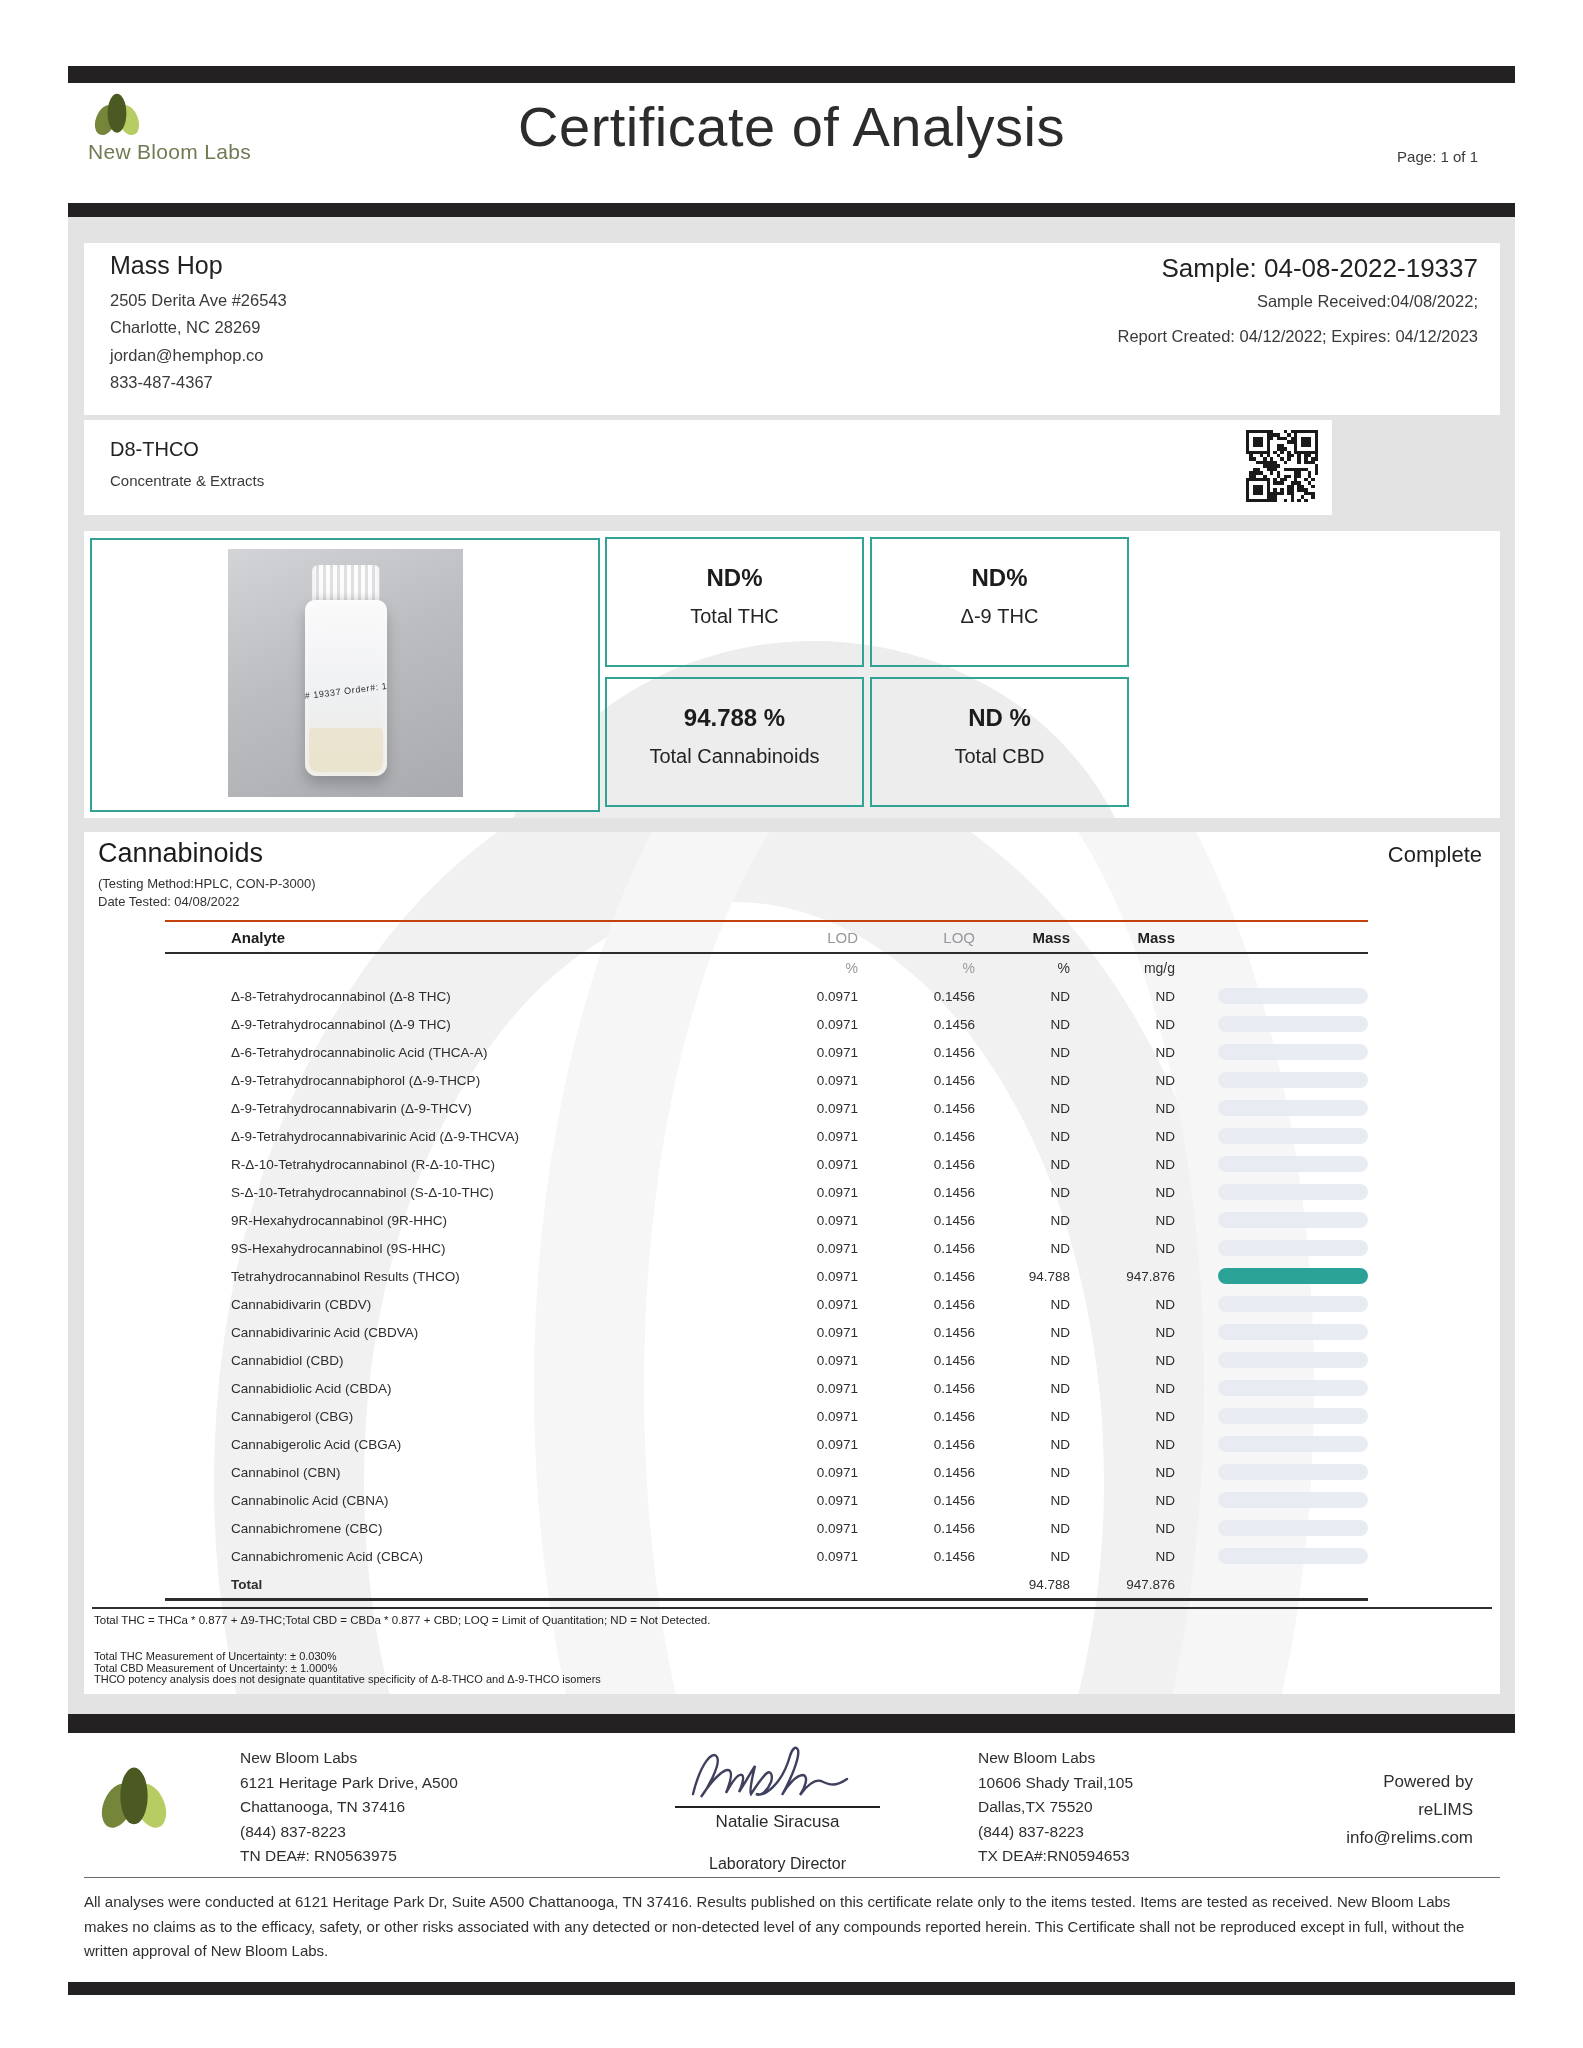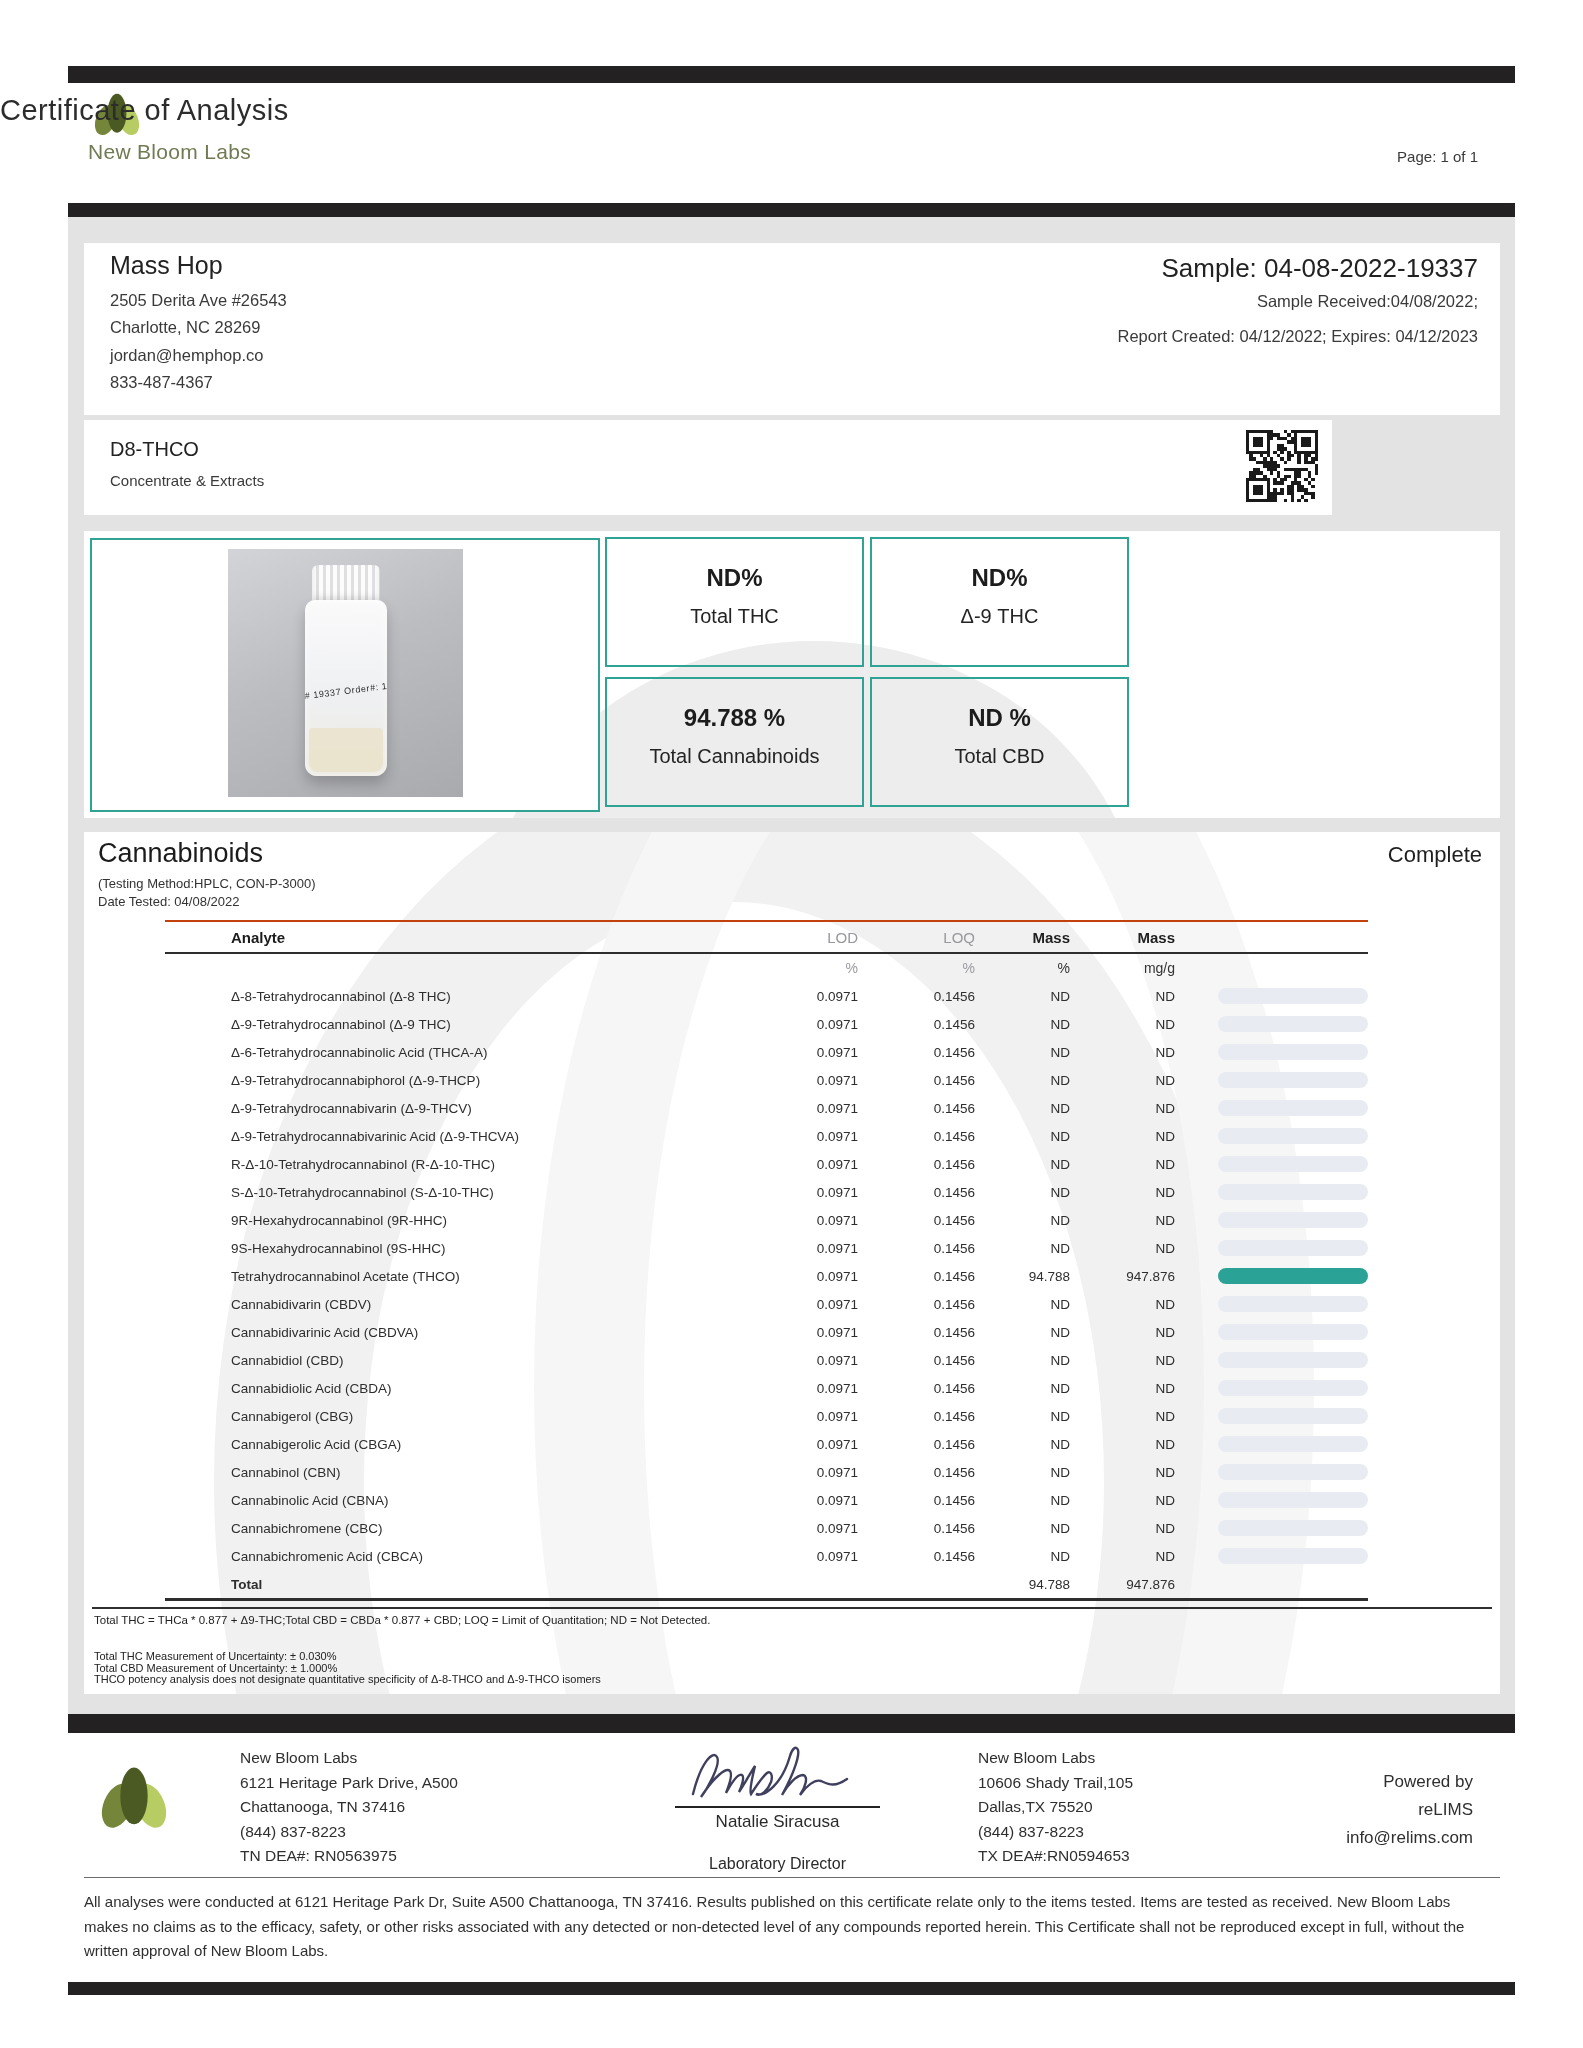--- a/index.html
+++ b/index.html
@@ -7,21 +7,21 @@
   .page{position:relative;width:1583px;height:2048px;background:#fff;overflow:hidden;}
   .bar{position:absolute;left:68px;width:1447px;background:#242122;}
   .bar-top{top:66px;height:17px;}
   .bar-2{top:203px;height:14px;}
   .bar-3{top:1714px;height:19px;}
   .bar-4{top:1982px;height:13px;}
   
   .brand{position:absolute;left:88px;top:90px;width:220px;}
   .logo-svg{display:block;}
   .brand-name{font-size:21px;color:#6f7b52;margin-top:2px;letter-spacing:.3px;}
-  .doc-title{position:absolute;left:0;top:94px;width:100%;font-size:29px;color:#2c2c2c;letter-spacing:.5px;}
+  .doc-title{position:absolute;left:0;top:94px;width:100%;text-align:center;font-size:56px;color:#2c2c2c;letter-spacing:.5px;}
   .page-label{position:absolute;right:105px;top:148px;font-size:15px;color:#3a3a3a;}
   
   .gray-section{position:absolute;left:68px;top:217px;width:1447px;height:1497px;background:#e4e3e3;}
   .card{position:absolute;background:#fff;}
   
   .card-customer{left:84px;top:243px;width:1416px;height:172px;}
   .cust-name{position:absolute;left:26px;top:8px;font-size:25px;color:#222;}
   .cust-lines{position:absolute;left:26px;top:44px;font-size:16.5px;line-height:27.3px;color:#3a3a3a;}
   .sample-id{position:absolute;right:22px;top:10px;font-size:26px;color:#222;}
   .sample-received{position:absolute;right:22px;top:49px;font-size:16.5px;color:#3a3a3a;}
@@ -518,21 +518,21 @@
             <div class="c-an">9S-Hexahydrocannabinol (9S-HHC)</div>
             <div class="c-lod">0.0971</div>
             <div class="c-loq">0.1456</div>
             <div class="c-mp">ND</div>
             <div class="c-mg">ND</div>
             <div class="c-bar">
               <div class="pill" style="background: rgb(232, 236, 242);"></div>
             </div>
           </div>
           <div class="trow">
-            <div class="c-an">Tetrahydrocannabinol Acetate (THCO)</div>
+            <div class="c-an">Tetrahydrocannabinol Results (THCO)</div>
             <div class="c-lod">0.0971</div>
             <div class="c-loq">0.1456</div>
             <div class="c-mp">94.788</div>
             <div class="c-mg">947.876</div>
             <div class="c-bar">
               <div class="pill" style="background: rgb(42, 163, 150);"></div>
             </div>
           </div>
           <div class="trow">
             <div class="c-an">Cannabidivarin (CBDV)</div>

